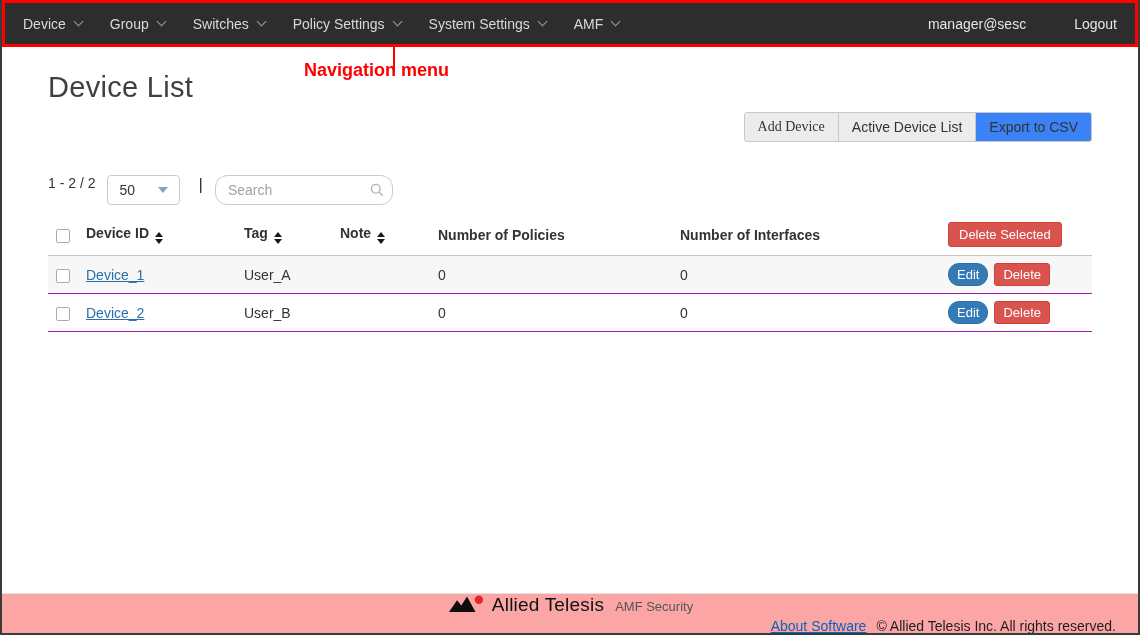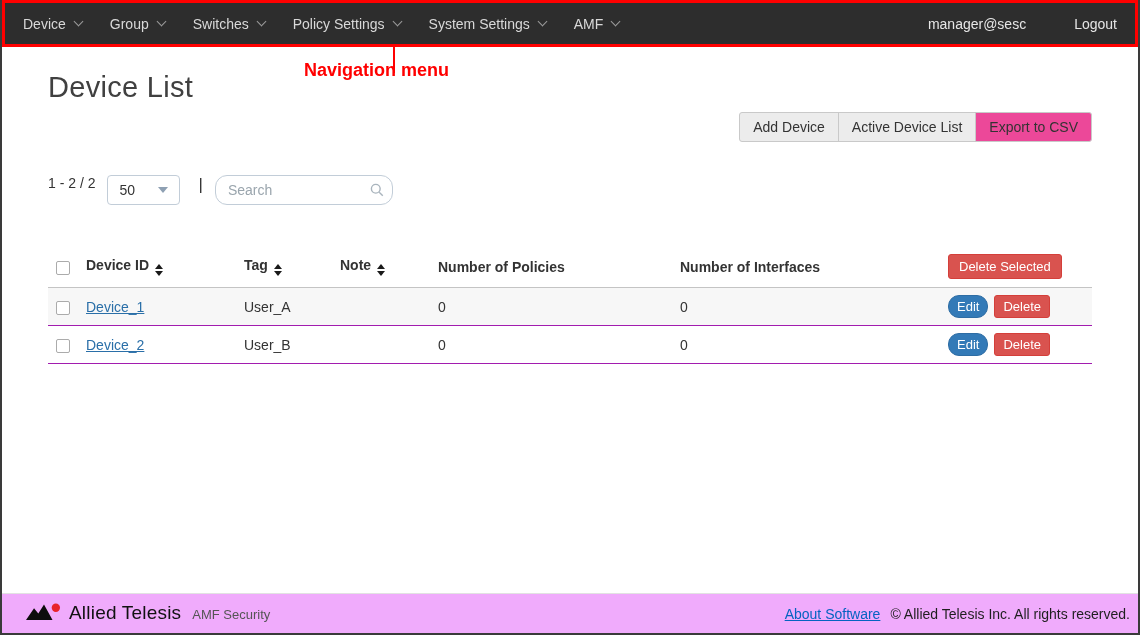--- a/index.html
+++ b/index.html
@@ -29,41 +29,41 @@
   .annot-label { position:absolute; left:302px; top:60px; font-size:18px; font-weight:bold; color:#ff0000; }
   
   .content { padding:0 46px; }
   h1.page-title { margin-top:24px; font-size:29px; font-weight:300; color:#404040; letter-spacing:.3px; }
   .toolbar { display:flex; justify-content:flex-end; margin-top:8px; }
   .btn-group { display:flex; }
   .btn-group .btn {
     font-family:inherit; font-size:14px; color:#333; background:#ececec;
     border:1px solid #c9c9c9; padding:6px 13px; cursor:pointer; margin-left:-1px;
   }
-  .btn-group .btn:first-child { border-radius:3px 0 0 3px; margin-left:0; }
-  .btn-group .btn:last-child { border-radius:0 3px 3px 0; background:#ec4899; }
+  .btn-group .btn:first-child { border-radius:3px 0 0 3px; margin-left:0;font-family:Liberation Serif, serif; }
+  .btn-group .btn:last-child { border-radius:0 3px 3px 0; background:#3b82f6; }
   
   .controls { display:flex; align-items:flex-start; margin-top:33px; }
   .range { font-size:14px; color:#333; }
   .select-box {
     margin-left:12px; width:73px; height:30px; border:1px solid #c2cdd8; border-radius:4px;
     display:flex; align-items:center; justify-content:space-between; padding:0 11px; cursor:pointer; background:#fff;
   }
   .select-box .val { font-size:14px; color:#333; }
   .select-caret { width:0; height:0; border-left:5px solid transparent; border-right:5px solid transparent; border-top:6px solid #8ea0b3; }
   .separator { margin:0 12px 0 18px; font-size:17px; color:#333; }
   .search-box { position:relative; width:178px; height:30px; }
   .search-box input {
     width:100%; height:100%; border:1px solid #c2cdd8; border-radius:12px;
     font-family:inherit; font-size:14px; color:#333; padding:0 30px 0 12px; outline:none;
   }
   .search-box input::placeholder { color:#9aa5ad; opacity:1; }
   .search-icon { position:absolute; right:9px; top:8px; }
   
-  table.device-table { width:100%; border-collapse:collapse; margin-top:44px; }
+  table.device-table { width:100%; border-collapse:collapse; margin-top:12px; }
   table.device-table th {
     text-align:left; font-size:14px; font-weight:bold; color:#333;
     padding:5px 8px 8px 8px; border-bottom:1px solid #c4c4c4; white-space:nowrap;
   }
   table.device-table td { font-size:14px; color:#333; padding:7px 8px; border-bottom:1px solid #a21caf; }
   tr.row-odd td { background:#f7f7f7; }
   .col-check { width:30px; }
   .col-device { width:158px; }
   .col-tag { width:96px; }
   .col-note { width:98px; }
@@ -80,22 +80,22 @@
   }
   .btn-sm { font-size:13px; padding:3px 8px; }
   .btn-primary {
     font-family:inherit; background:#337ab7; color:#fff; border:1px solid #2e6da4;
     border-radius:3px; cursor:pointer;
   }
   .actions { white-space:nowrap; }
   .actions .btn-primary { margin-right:6px;border-radius:11px; }
   
   .footer {
-    position:absolute; left:0; right:0; bottom:0; height:40px; background:#f0abfc;
-    border-top:1px solid #e2e2e2; display:flex; align-items:center; padding:0 8px 0 24px;
+    position:absolute; left:0; right:0; bottom:0; height:40px; background:#fca5a5;
+    border-top:1px solid #e2e2e2; display:flex; align-items:center; padding:0 22px 0 24px;flex-direction:column;
   }
   .brand { display:flex; align-items:baseline; }
   .brand-logo { align-self:center; margin-right:7px; }
   .brand-name { font-size:19px; color:#111; letter-spacing:.2px; }
   .brand-product { font-size:13px; color:#555; margin-left:11px; }
   .footer-right { margin-left:auto; display:flex; align-items:center; }
   .about-link { font-size:14px; color:#0563c1; text-decoration:underline; cursor:pointer; }
   .copyright { font-size:14px; color:#1f1f1f; margin-left:10px; }
 </style>
 </head>

